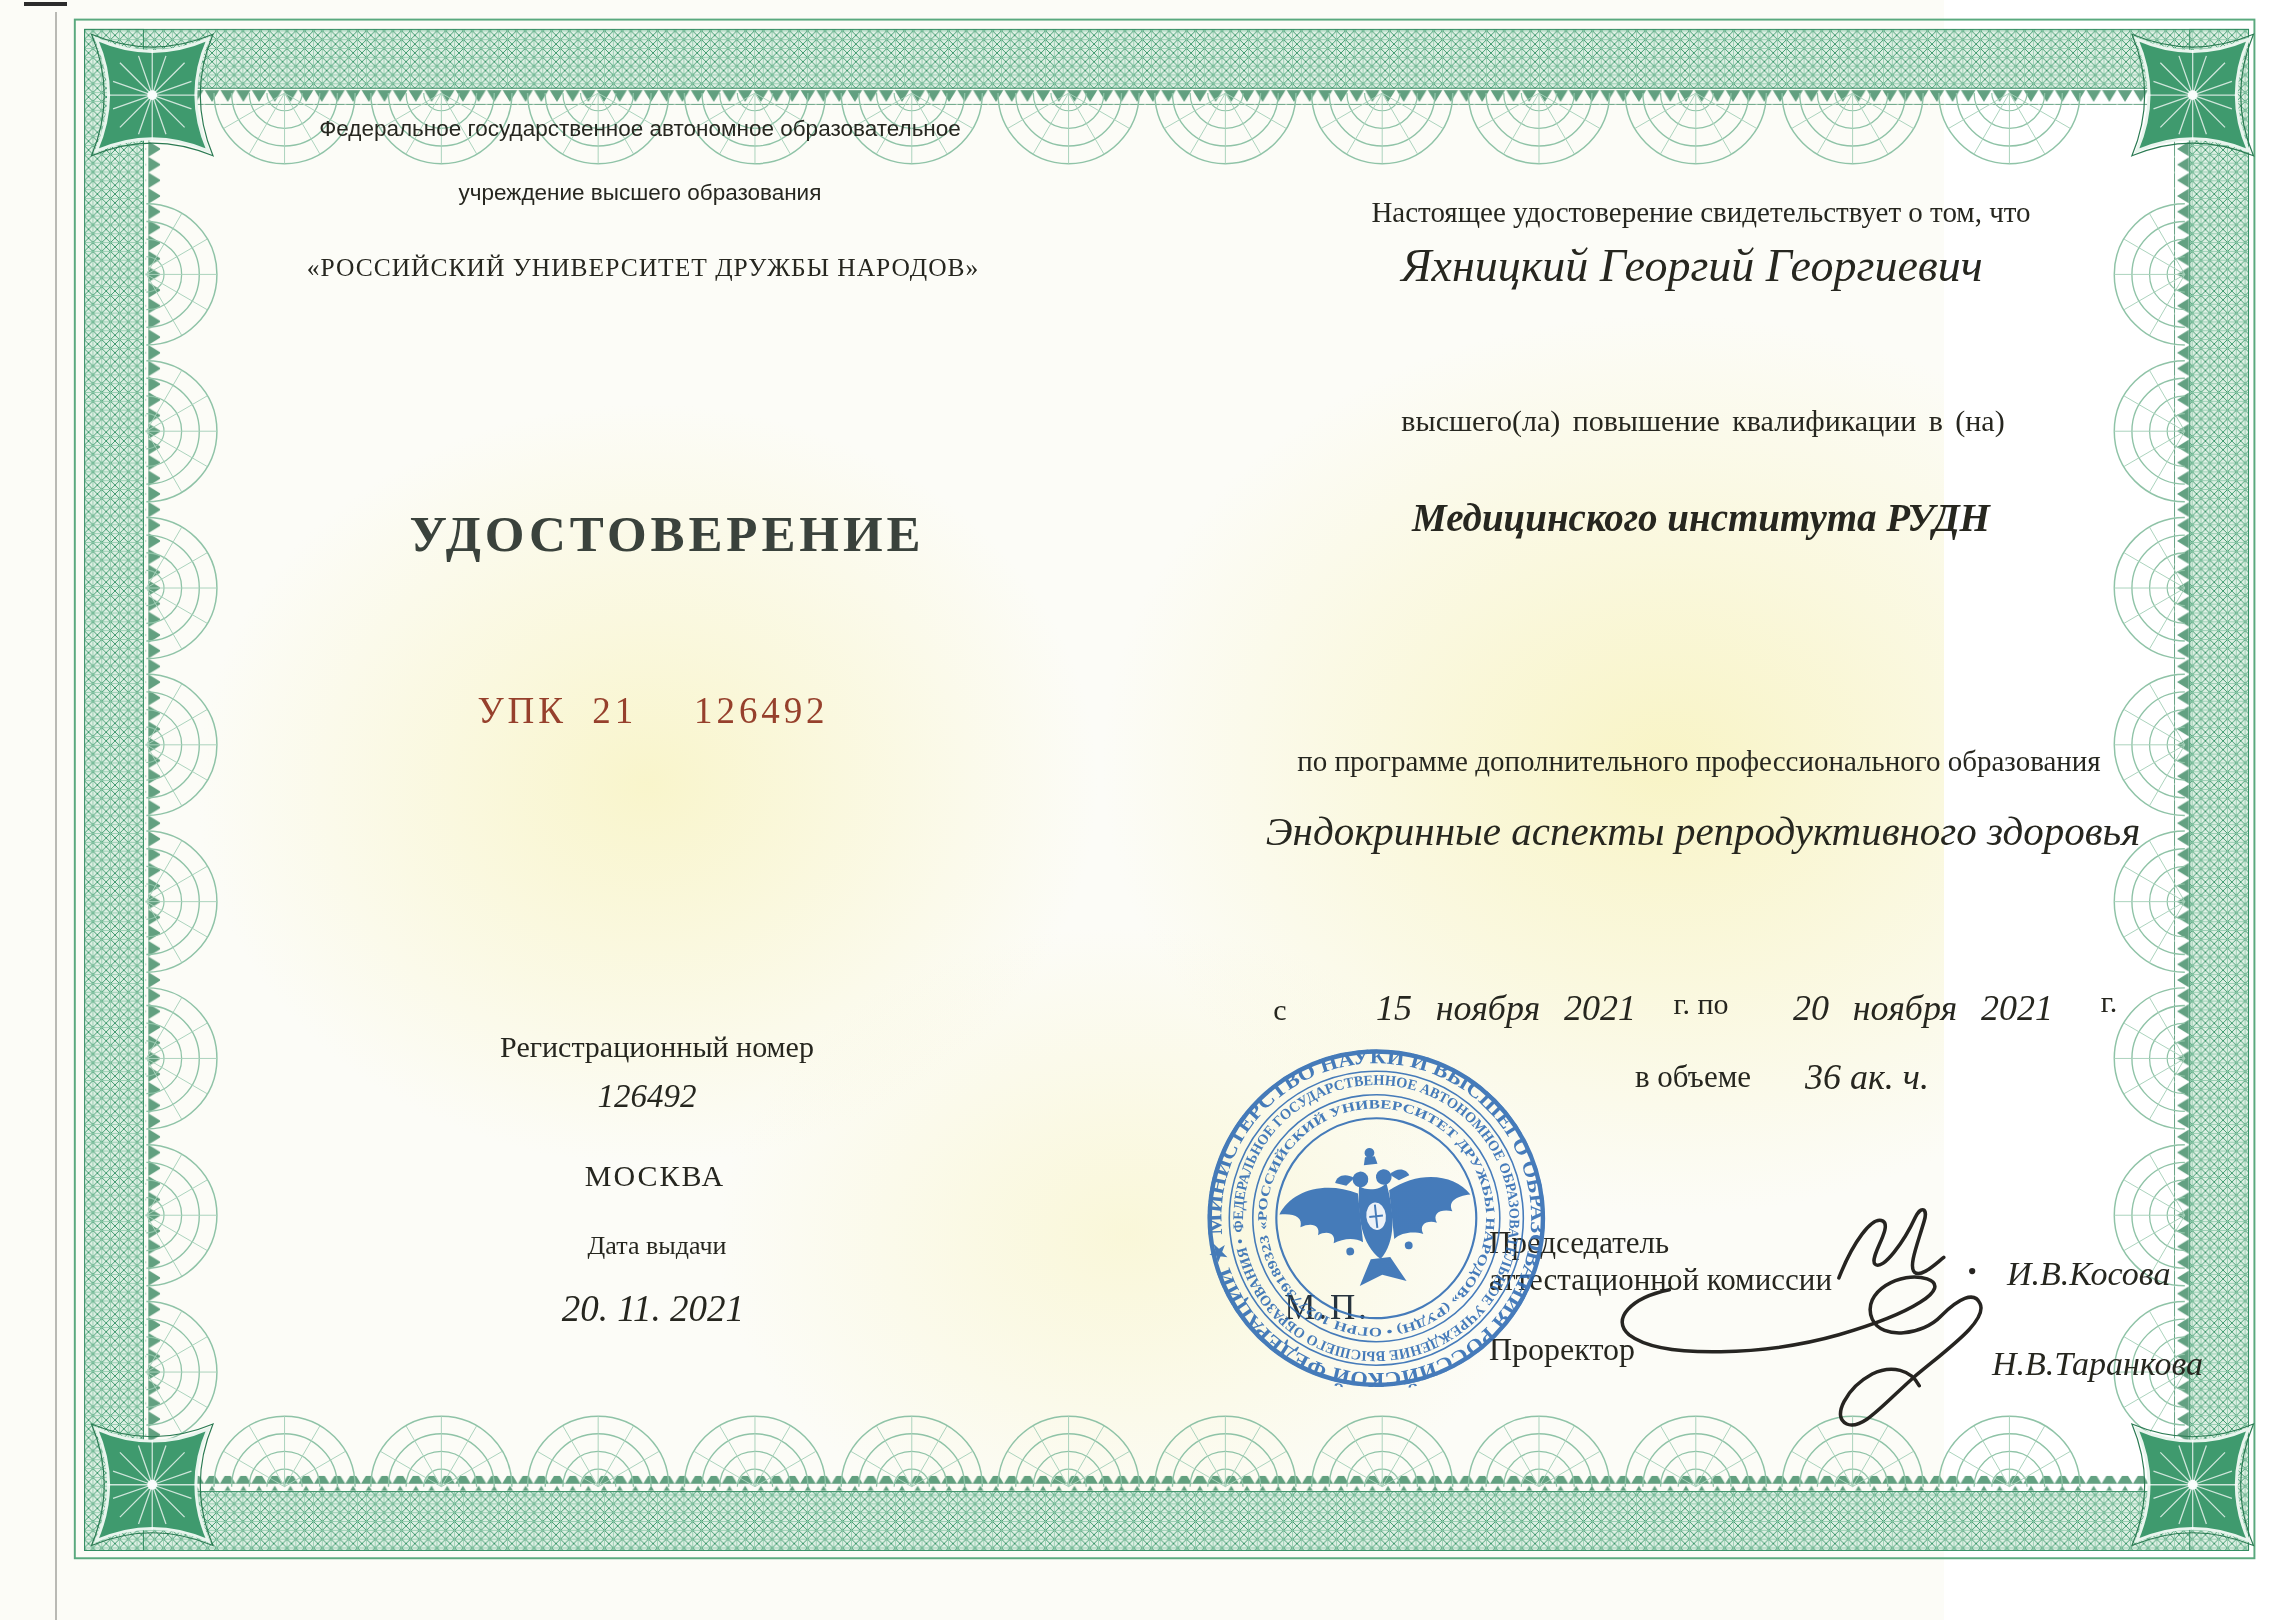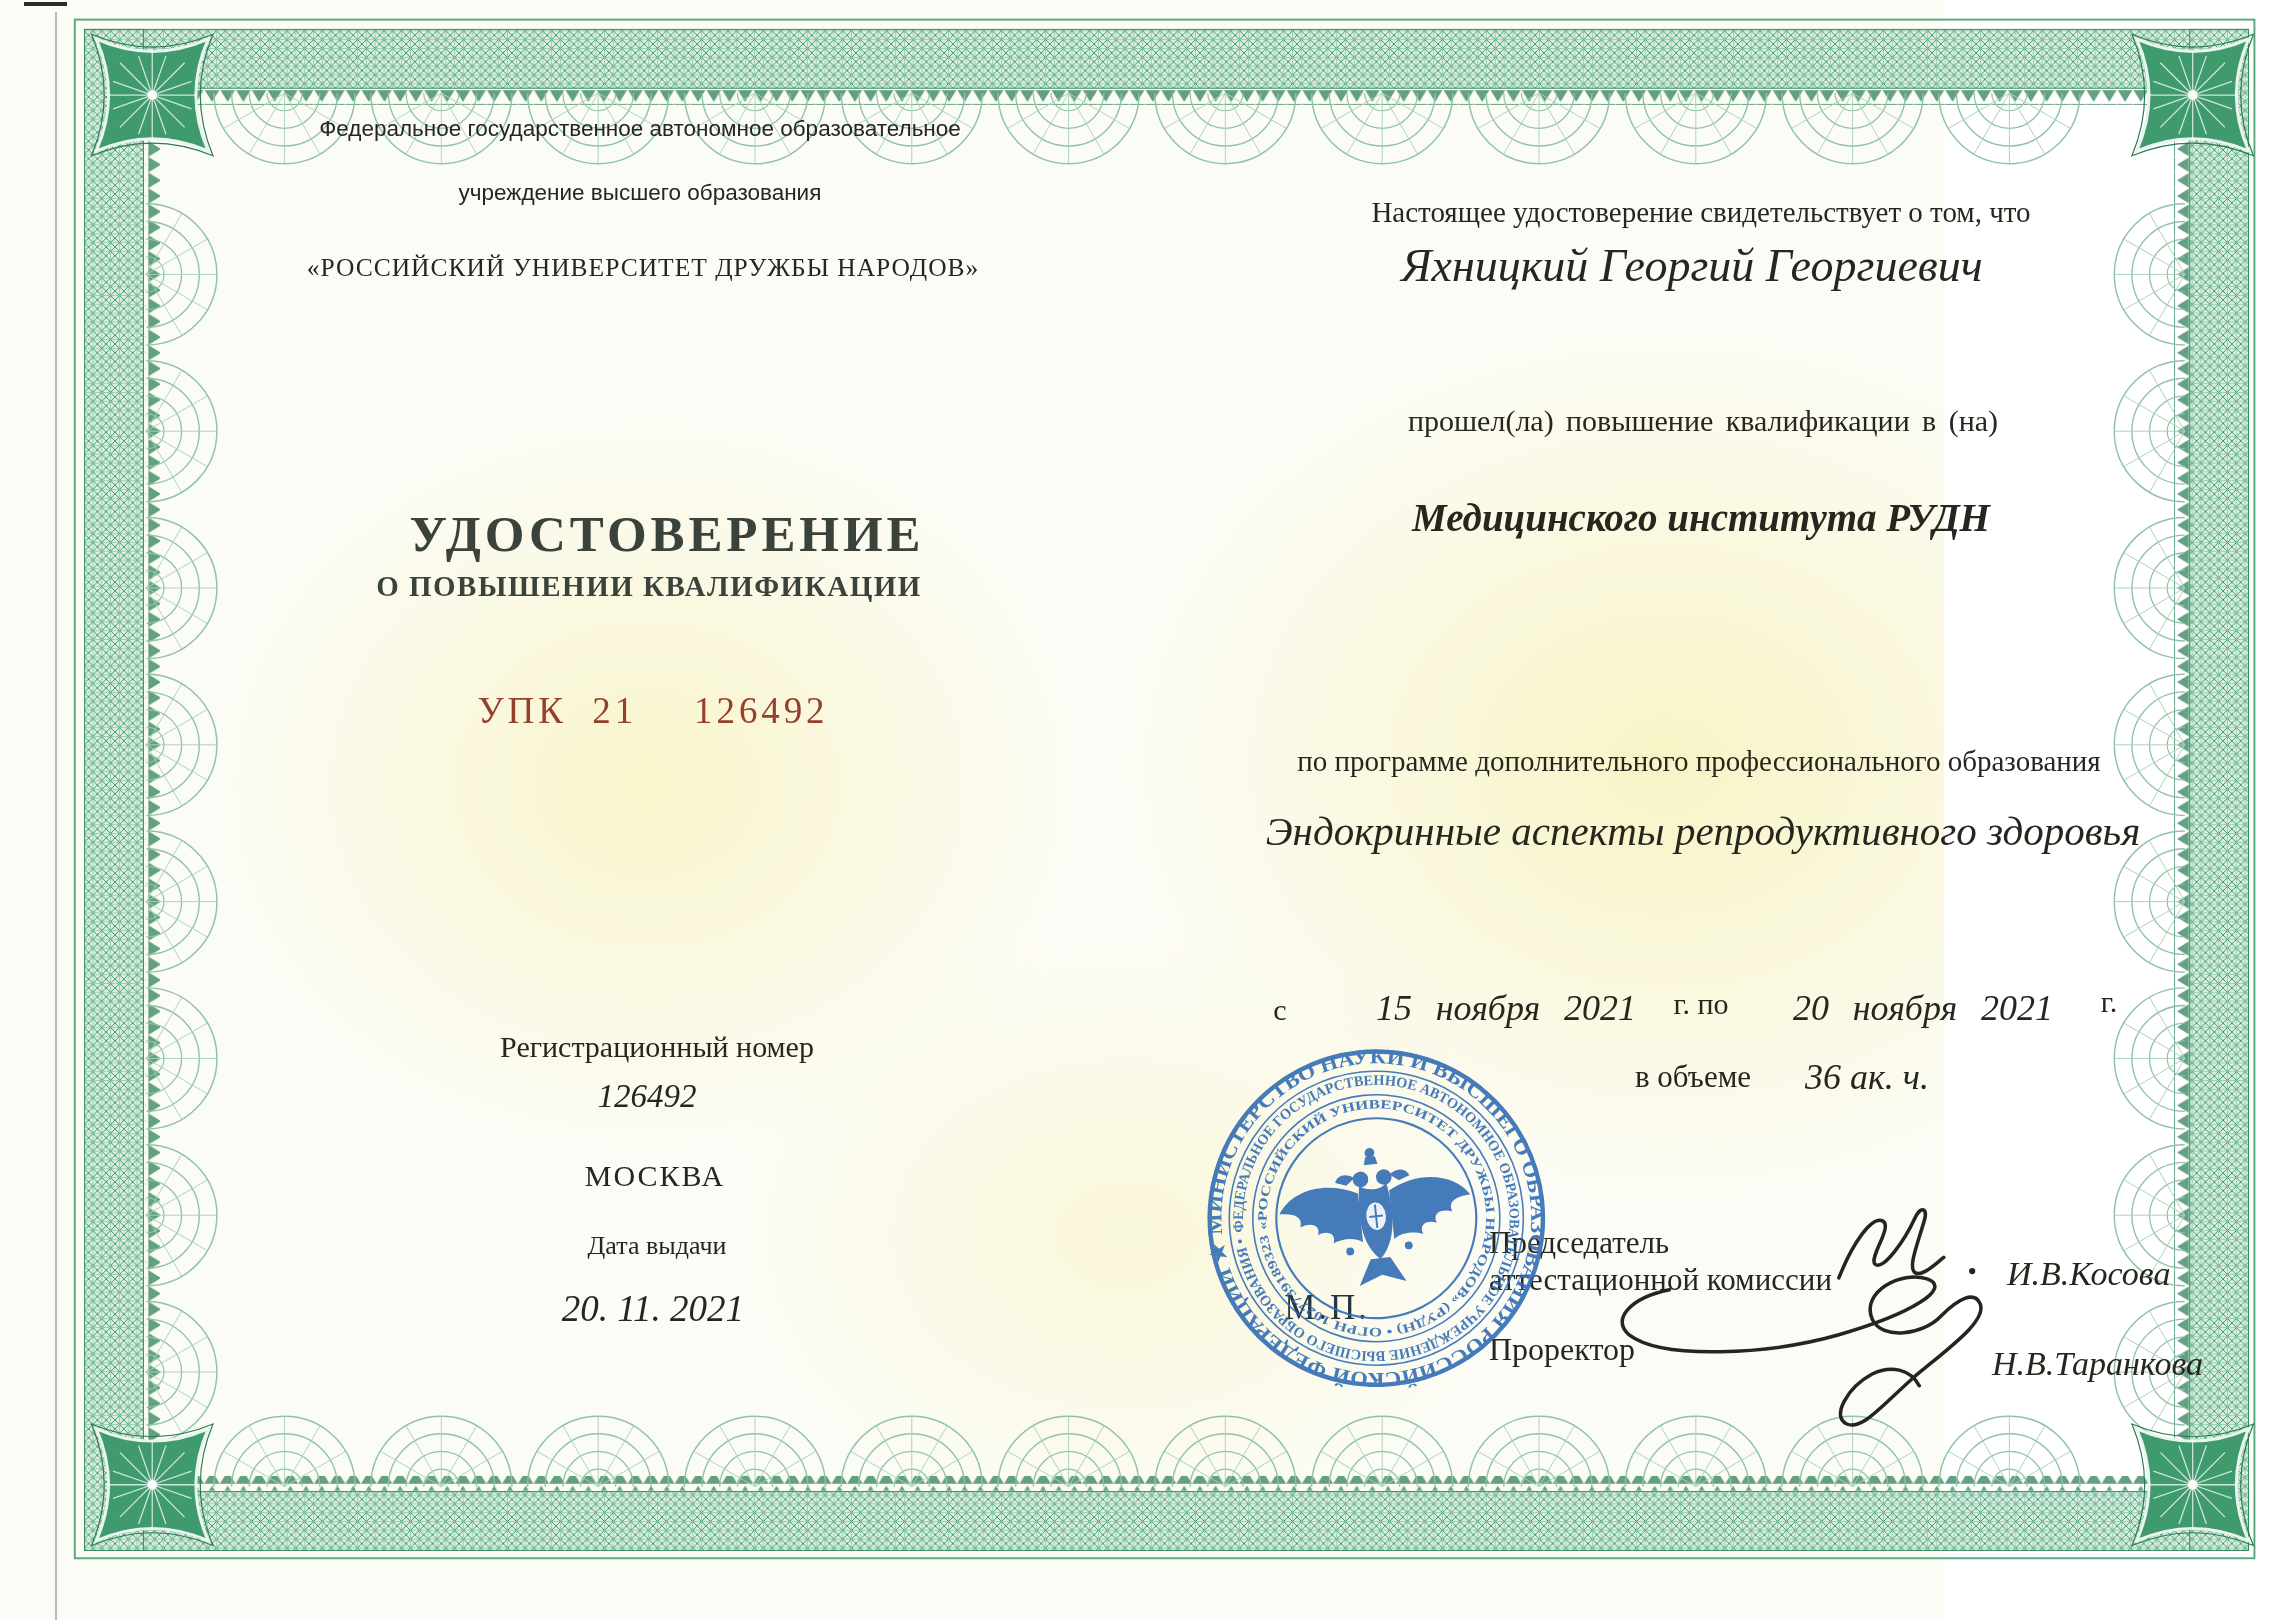--- a/index.html
+++ b/index.html
@@ -131,35 +131,34 @@
       <use href="#cstar" transform="translate(155,1515)"></use>
       <use href="#cstar" transform="translate(2237,1515)"></use>
     </g>
   </svg>
 
   <div class="t sans" style="left:640px;top:129px;font-size:22.5px;">Федеральное государственное автономное образовательное</div>
   <div class="t sans" style="left:640px;top:193px;font-size:22.5px;">учреждение высшего образования</div>
   <div class="t" style="left:643px;top:268px;font-size:25.5px;letter-spacing:1px;">«РОССИЙСКИЙ  УНИВЕРСИТЕТ  ДРУЖБЫ  НАРОДОВ»</div>
 
   <div class="t b title" style="left:667px;top:534px;font-size:51px;letter-spacing:3.9px;">УДОСТОВЕРЕНИЕ</div>
-  <div class="t b title" style="left:649px;top:586px;font-size:29px;letter-spacing:1.5px;">О ПОВЫШЕНИИ КВАЛИФИКАЦИИ</div>
 
   <div class="t red" style="left:653px;top:710px;font-size:37px;letter-spacing:3.9px;">
     <span>УПК</span><span class="gap21">21</span><span class="gapnum">126492</span>
   </div>
 
   <div class="t" style="left:657px;top:1047px;font-size:30px;">Регистрационный номер</div>
   <div class="t it" style="left:647px;top:1096px;font-size:33px;">126492</div>
   <div class="t" style="left:655px;top:1176px;font-size:30px;letter-spacing:2px;">МОСКВА</div>
   <div class="t" style="left:657px;top:1246px;font-size:26px;">Дата выдачи</div>
   <div class="t it" style="left:653px;top:1308px;font-size:37px;">20. 11. 2021</div>
 
   <div class="t" style="left:1701px;top:212px;font-size:29px;">Настоящее удостоверение свидетельствует о том, что</div>
   <div class="t it" style="left:1692px;top:265px;font-size:46px;">Яхницкий Георгий Георгиевич</div>
-  <div class="t ws" style="left:1703px;top:421px;font-size:30px;">прошел(ла) повышение квалификации в (на)</div>
+  <div class="t ws" style="left:1703px;top:421px;font-size:30px;">высшего(ла) повышение квалификации в (на)</div>
   <div class="t b it" style="left:1701px;top:517px;font-size:39px;">Медицинского института РУДН</div>
   <div class="t" style="left:1699px;top:761px;font-size:29px;">по программе дополнительного профессионального образования</div>
   <div class="t it" style="left:1703px;top:831px;font-size:41px;">Эндокринные аспекты репродуктивного здоровья</div>
 
   <div class="t" style="left:1280px;top:1010px;font-size:30px;">с</div>
   <div class="t it dt" style="left:1506px;top:1008px;font-size:36px;">15 ноября 2021</div>
   <div class="t" style="left:1701px;top:1004px;font-size:30px;">г. по</div>
   <div class="t it dt" style="left:1923px;top:1008px;font-size:36px;">20 ноября 2021</div>
   <div class="t" style="left:2109px;top:1002px;font-size:30px;">г.</div>
 

